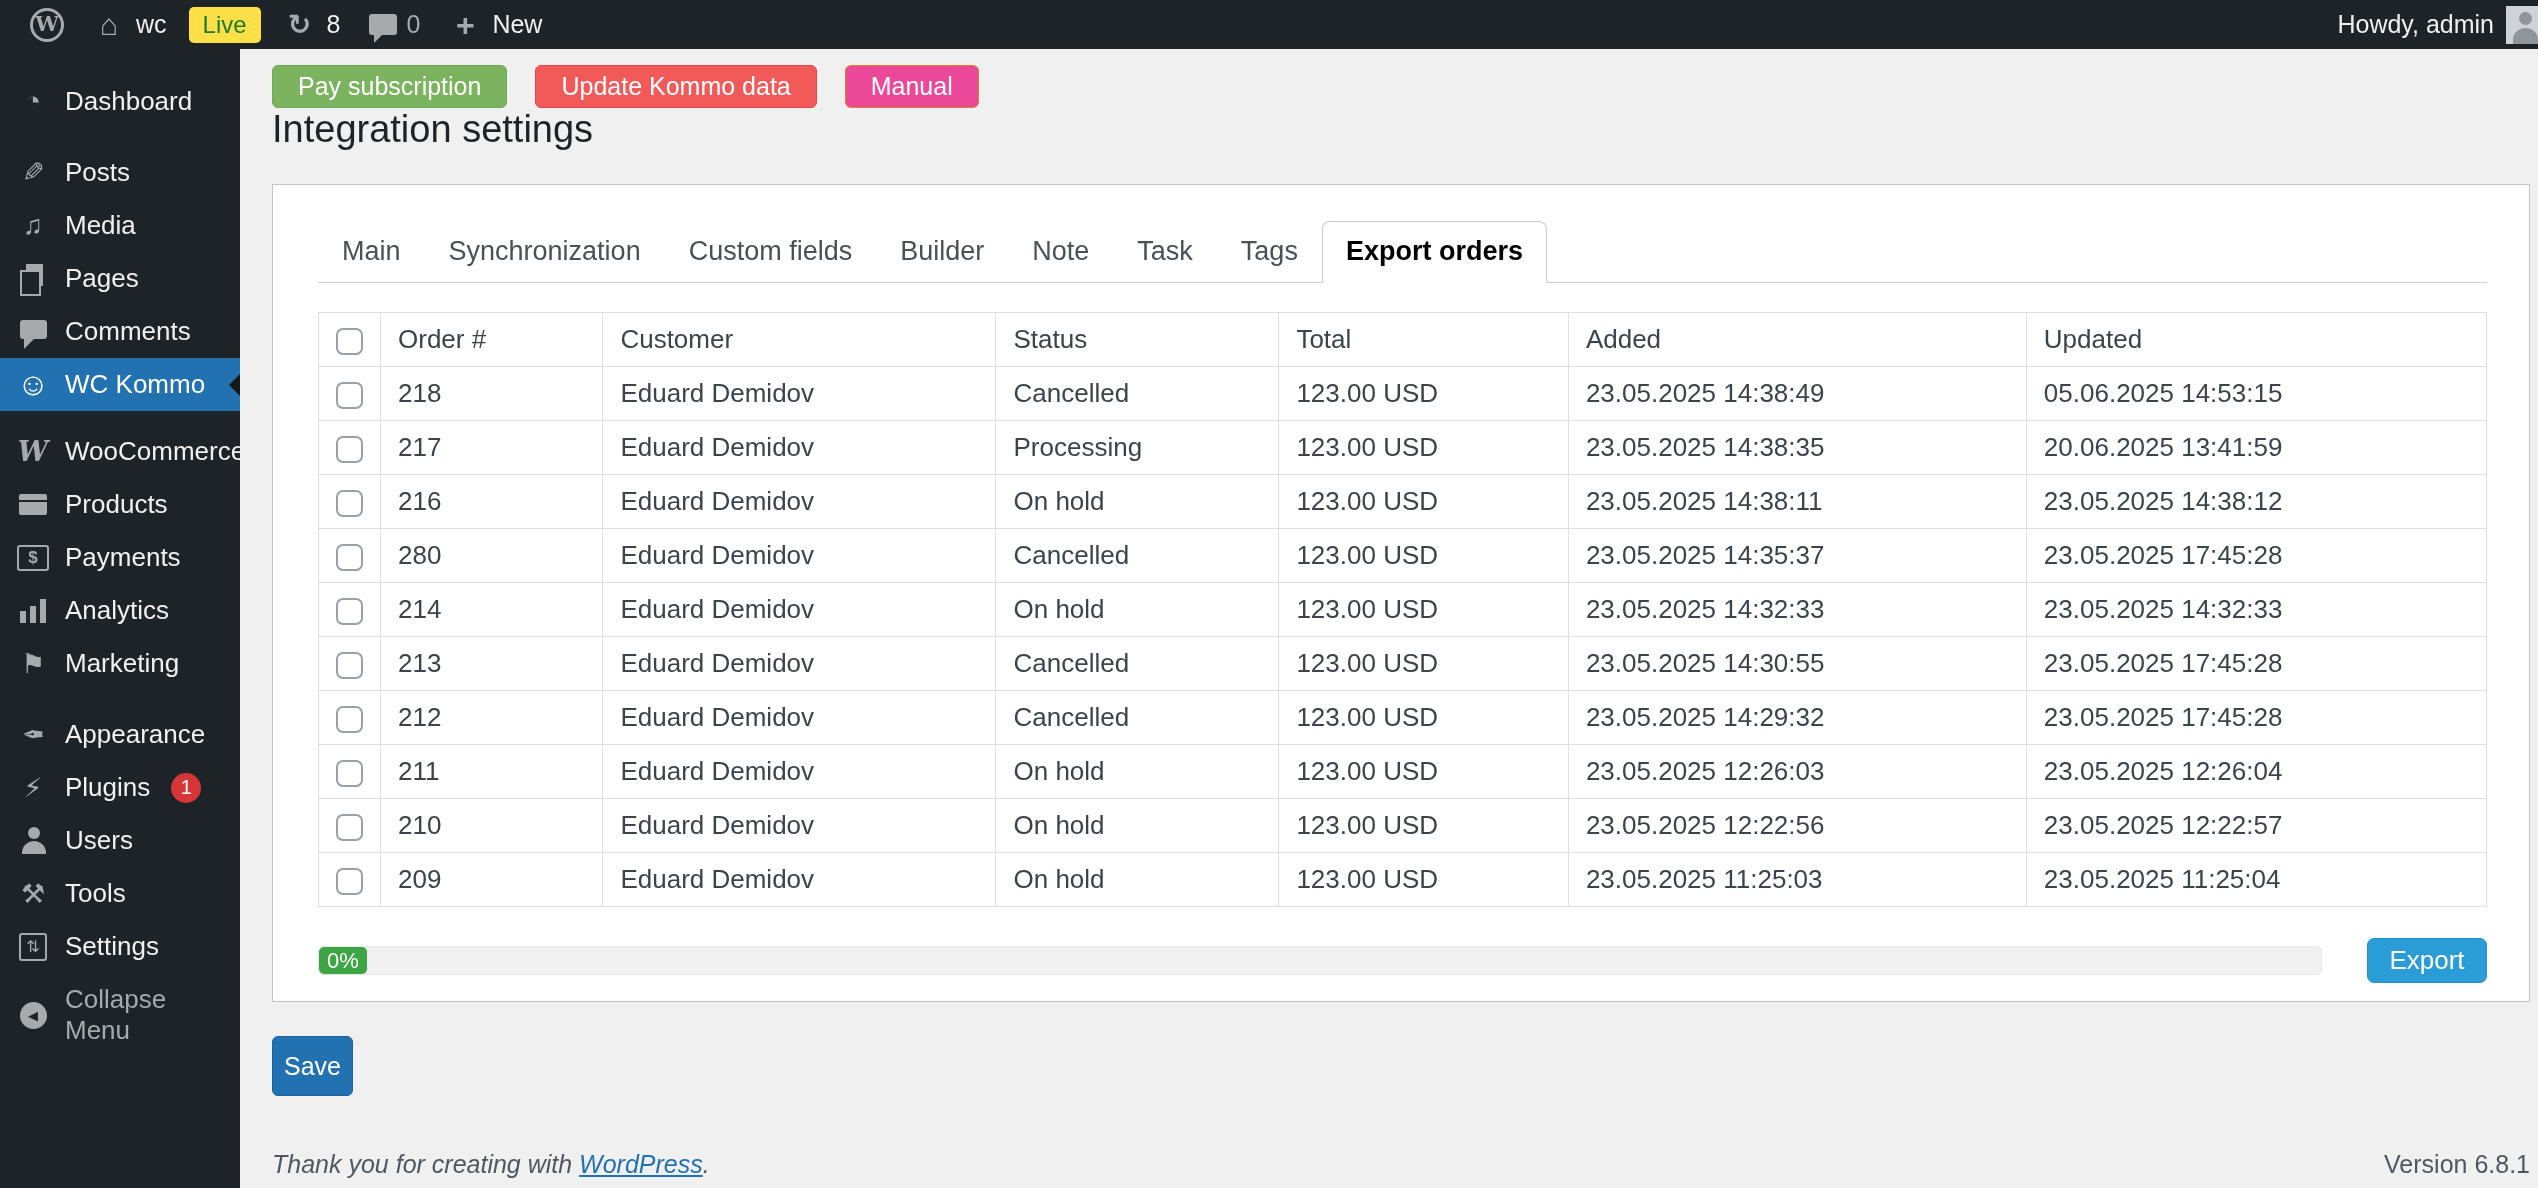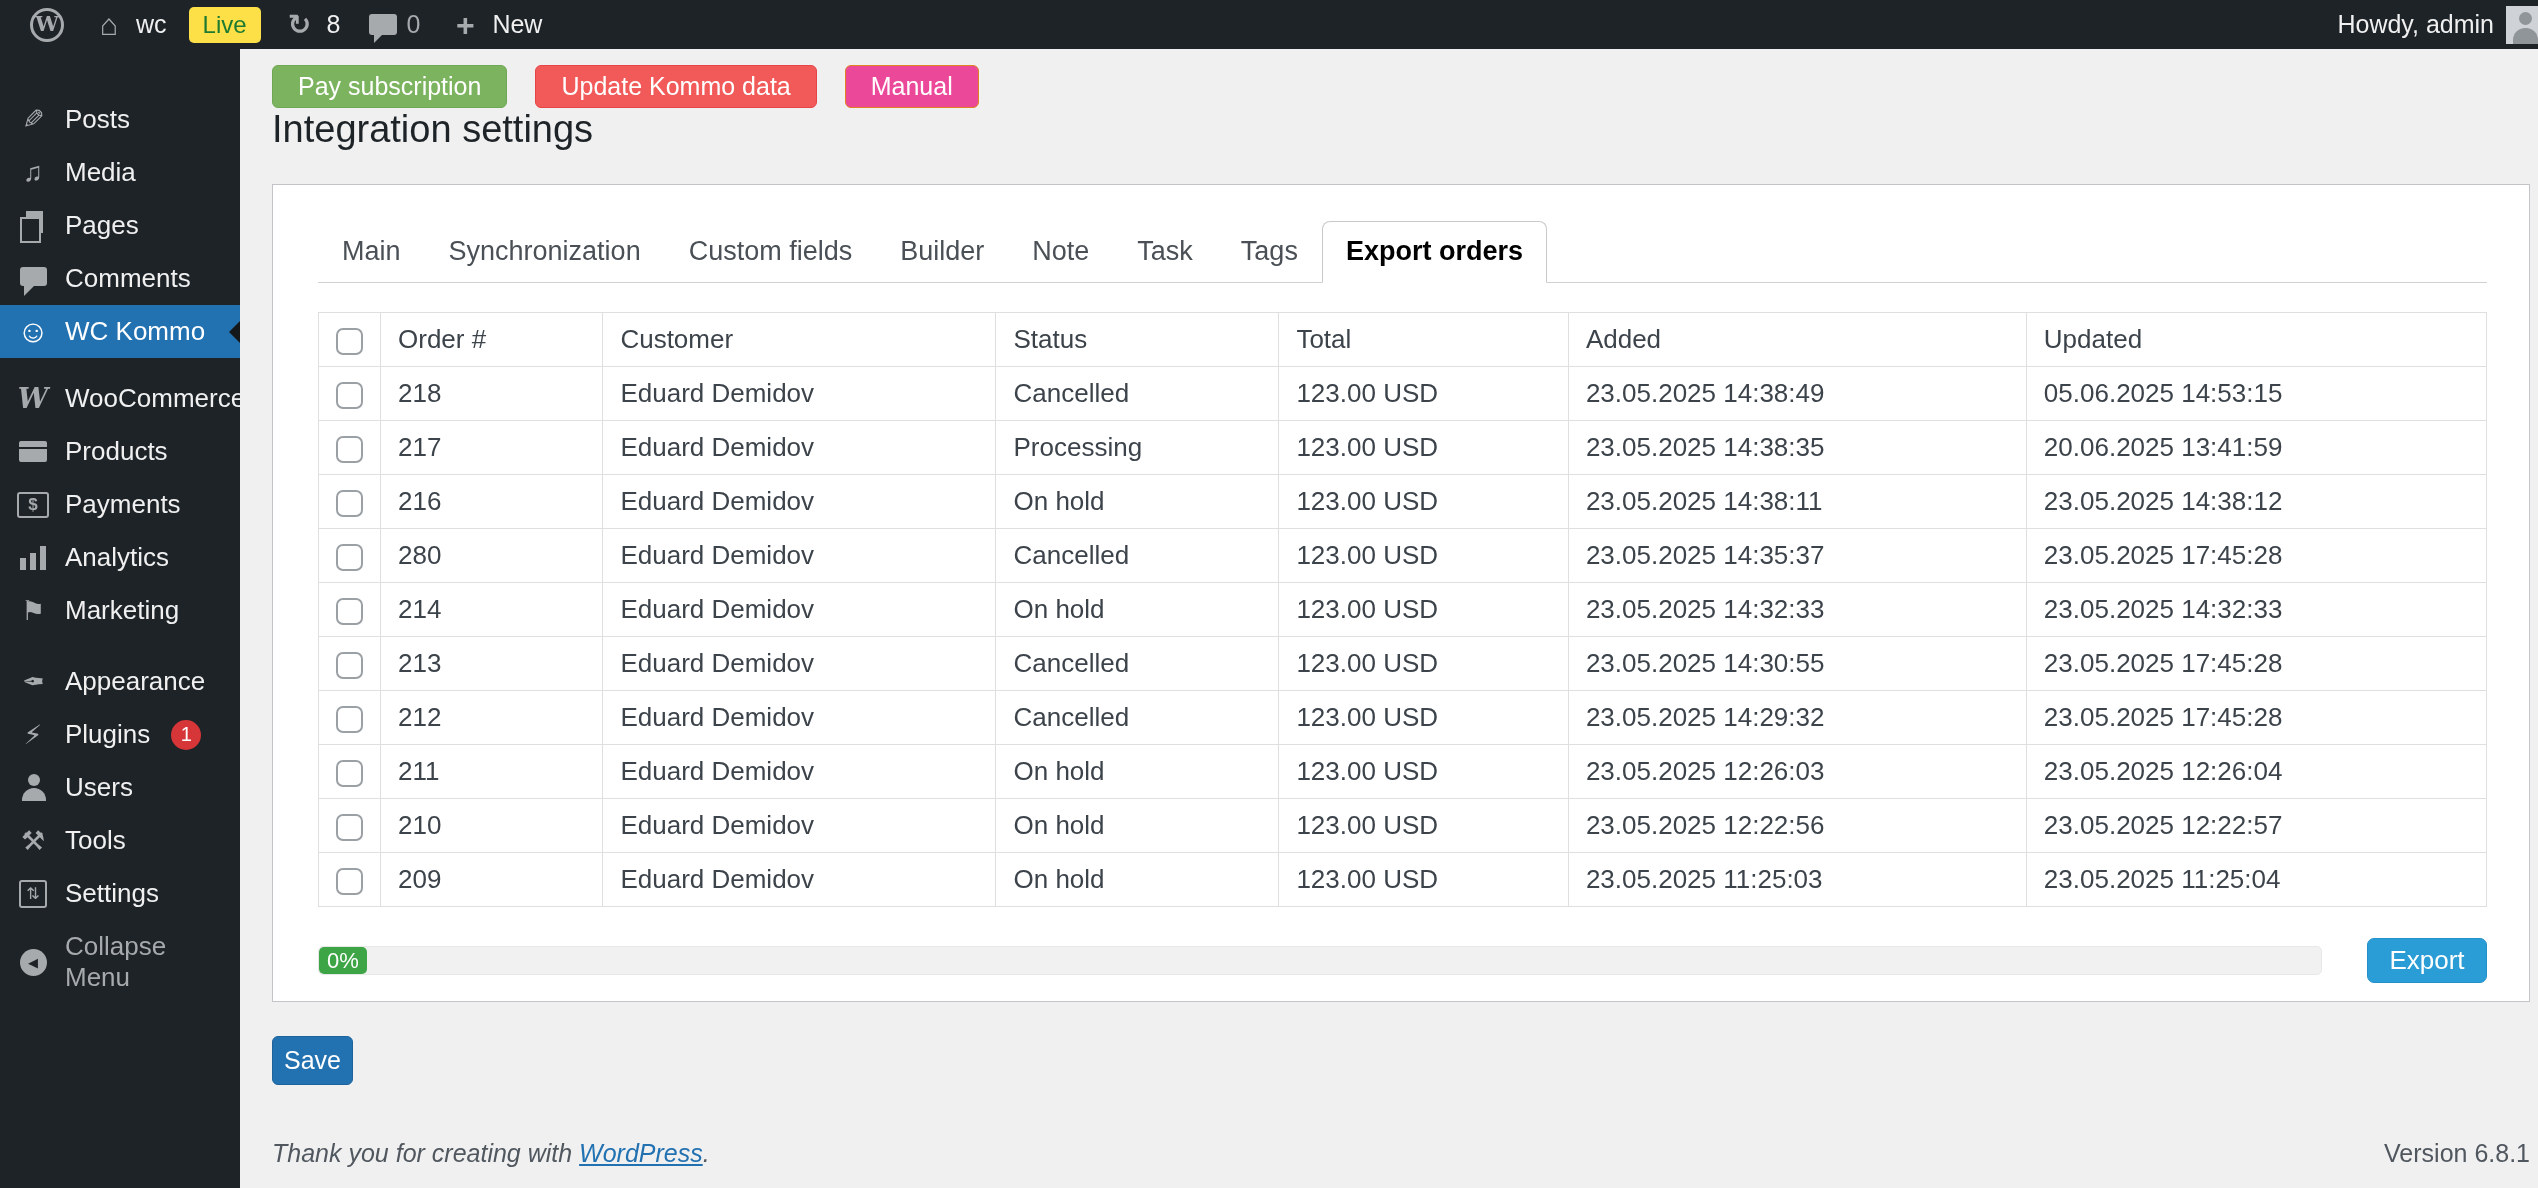--- a/index.html
+++ b/index.html
@@ -170,21 +170,21 @@
     background: #3ea546; color: #fff; font-size: 22px;
     display: inline-flex; align-items: center; padding: 0 8px; border-radius: 5px;
   }
   .btn-export {
     width: 120px; height: 45px; background: #2b9dd6; border: 1px solid #2591c9;
     border-radius: 7px; color: #fff; font-size: 26px;
     display: inline-flex; align-items: center; justify-content: center; cursor: pointer;
   }
 
   .btn-save {
-    margin-top: 34px; width: 81px; height: 49px; background: #2271b1; border: 1px solid #1e639c;
+    margin-top: 34px; width: 81px; height: 60px; background: #2271b1; border: 1px solid #1e639c;
     border-radius: 6px; color: #fff; font-size: 25px;
     display: inline-flex; align-items: center; justify-content: center; cursor: pointer;
   }
 
   .footer { margin-top: 54px; display: flex; justify-content: space-between; align-items: baseline; font-size: 25px; color: #50575e; }
   .footer-thanks { font-style: italic; }
   .footer-thanks a { color: #2271b1; font-style: italic; }
   .footer-version { color: #50575e; }
 </style>
 </head>
@@ -213,20 +213,24 @@
       <span data-name="new-label">New</span>
     </span>
   </div>
   <div class="ab-right">
     <span class="howdy" data-name="howdy-text">Howdy, admin</span>
     <span class="avatar" data-name="avatar"></span>
   </div>
 </div>
 
 <div class="sidebar" data-name="sidebar-menu" id="sidebar-menu">
+    <div class="menu-item" data-name="sidebar-item-dashboard">
+      <span class="mi" data-name="dashboard-icon"></span>
+      <span class="menu-label" data-name="sidebar-item-label">Dashboard</span>
+    </div>
     <div class="menu-gap"></div>
     <div class="menu-item" data-name="sidebar-item-posts">
       <span class="mi" data-name="posts-icon"></span>
       <span class="menu-label" data-name="sidebar-item-label">Posts</span>
     </div>
     <div class="menu-item" data-name="sidebar-item-media">
       <span class="mi" data-name="media-icon"></span>
       <span class="menu-label" data-name="sidebar-item-label">Media</span>
     </div>
     <div class="menu-item" data-name="sidebar-item-pages">

